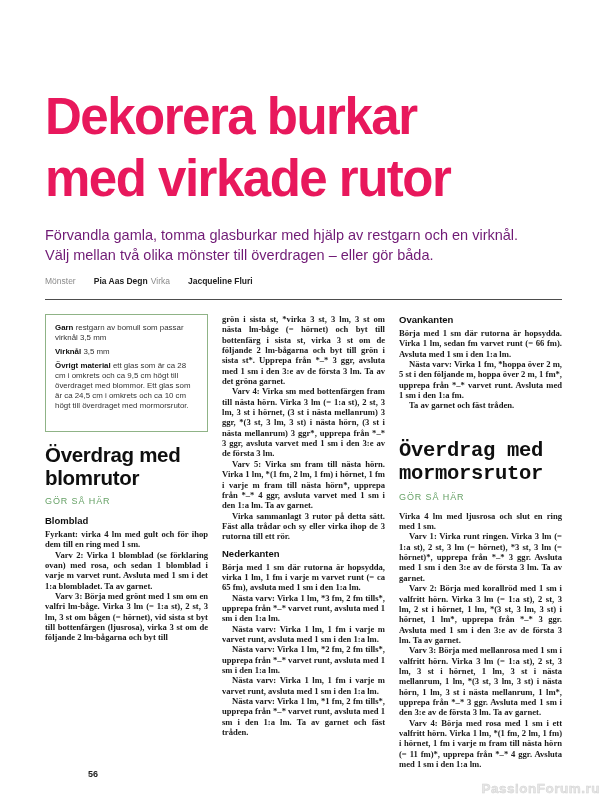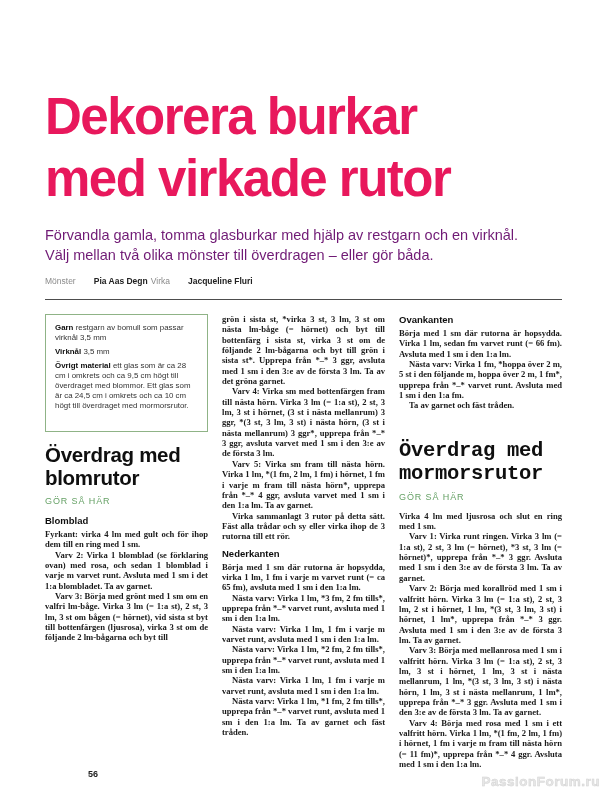--- a/index.html
+++ b/index.html
@@ -35,21 +35,21 @@
   .subhead.mid{margin-top:6px;}
 
   .body{font-family:"Liberation Serif","DejaVu Serif",serif;
         font-size:8.6px;line-height:10.35px;color:#1a1a1a;font-weight:bold;}
   .body p{margin:0;text-align:justify;}
   .body p + p{text-indent:10px;}
   .body{margin-bottom:2px;}
 
   
   .page-number{position:absolute;left:45px;bottom:21px;font-size:9px;font-weight:bold;color:#222;margin-left:43px;}
-  .watermark{position:absolute;right:4px;bottom:11px;font-size:13.5px;font-weight:bold;
+  .watermark{position:absolute;right:4px;bottom:4px;font-size:13.5px;font-weight:bold;
              color:#e7e7e7;-webkit-text-stroke:0.5px #d2d2d2;letter-spacing:0.5px;}
 </style>
 </head>
 <body>
 
 <div class="page">
   <div class="content">
 
     <h1 class="title"><span>Dekorera burkar</span><br><span>med virkade rutor</span></h1>
 

